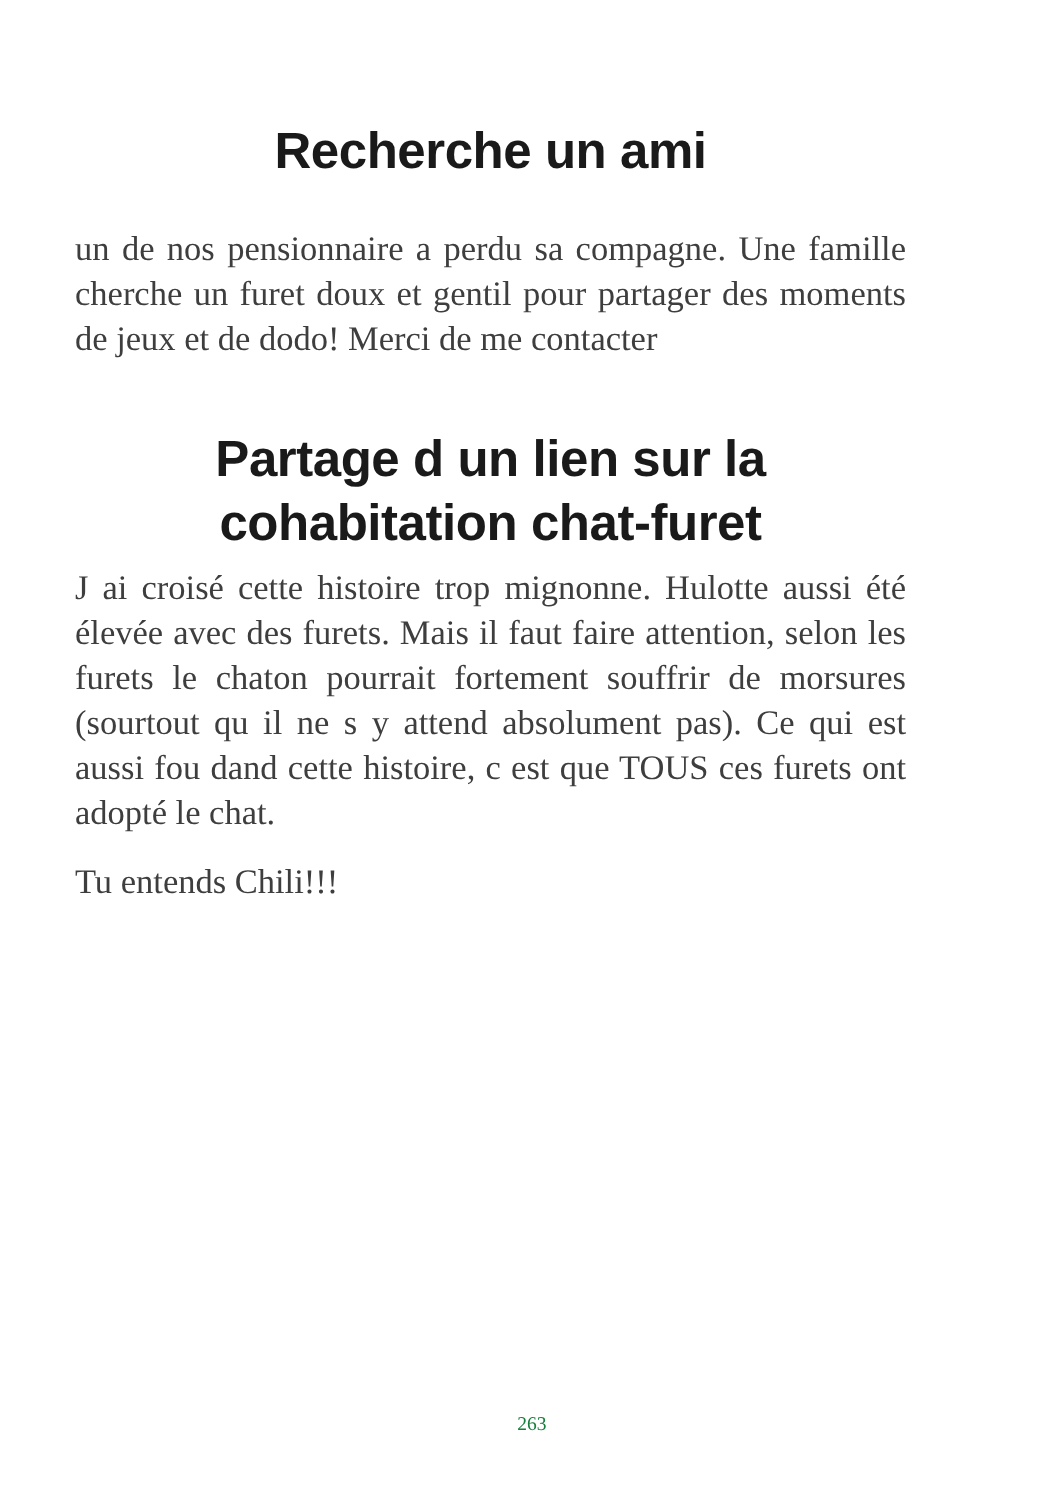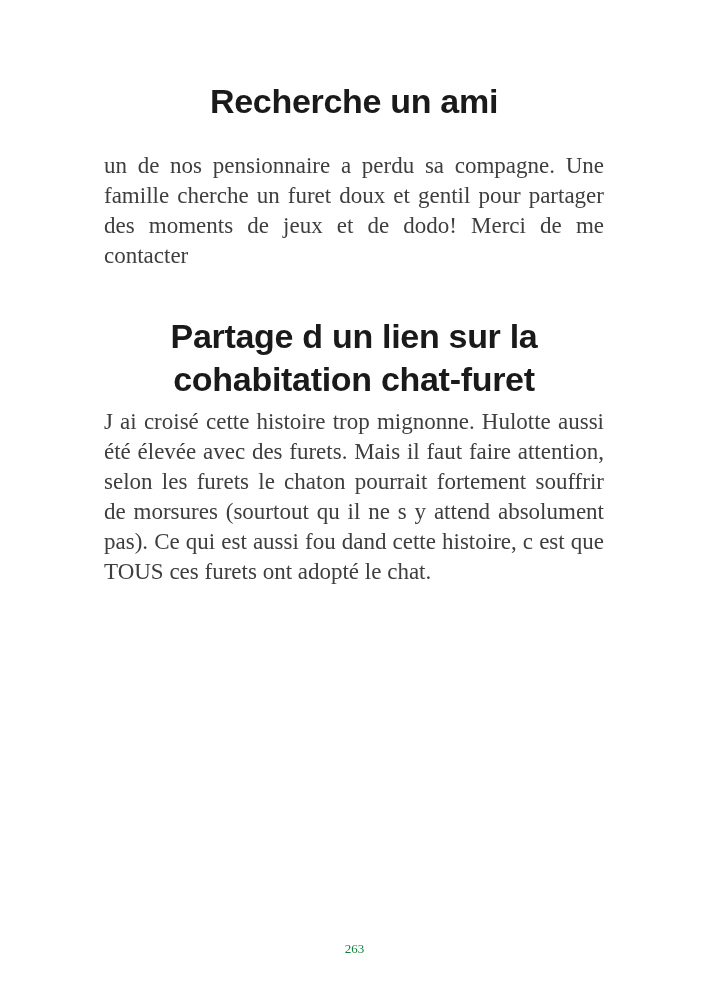--- a/index.html
+++ b/index.html
@@ -10,21 +10,21 @@
   .page {
     position: relative;
     width: 709px;
     height: 992px;
     background: #ffffff;
     overflow: hidden;
     font-family: "Liberation Serif", serif;
     color: #3e3e3e;
   }
   .content {
-    padding: 80px 105px 0 104px; 
+    padding: 80px 105px 0 50px; 
   }
   .heading {
     font-family: "Liberation Sans", "DejaVu Sans", sans-serif;
     font-weight: 700;
     font-size: 34px;
     line-height: 43px;
     letter-spacing: -0.3px;
     text-align: center;
     color: #1a1a1a;
     margin: 0;
@@ -60,19 +60,20 @@
   <div class="content">
 
     <div>
       <h1 class="heading">Recherche un ami</h1>
       <p class="body-text para-1">un de nos pensionnaire a perdu sa compagne. Une famille cherche un furet doux et gentil pour partager des moments de jeux et de dodo! Merci de me contacter</p>
     </div>
 
     <div>
       <h1 class="heading heading-2">Partage d un lien sur la cohabitation chat-furet</h1>
       <p class="body-text para-2">J ai croisé cette histoire trop mignonne. Hulotte aussi été élevée avec des furets. Mais il faut faire attention, selon les furets le chaton pourrait fortement souffrir de morsures (sourtout qu il ne s y attend absolument pas). Ce qui est aussi fou dand cette histoire, c est que TOUS ces furets ont adopté le chat.</p>
+      <p class="body-text note-line">Tu entends Chili!!!</p>
     </div>
 
 
   </div>
 
   <div class="page-number">263</div>
 </div>
 
 </body></html>

